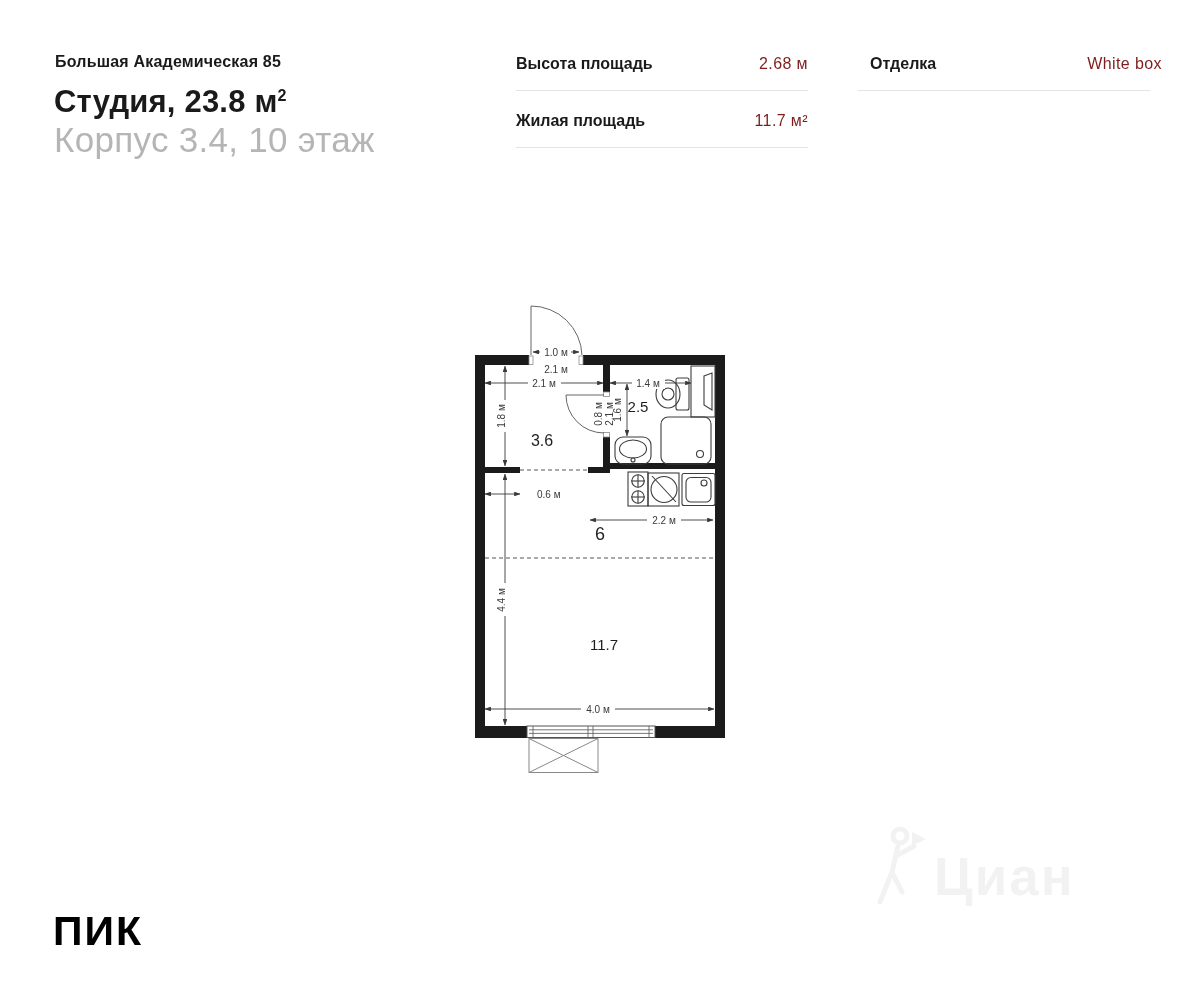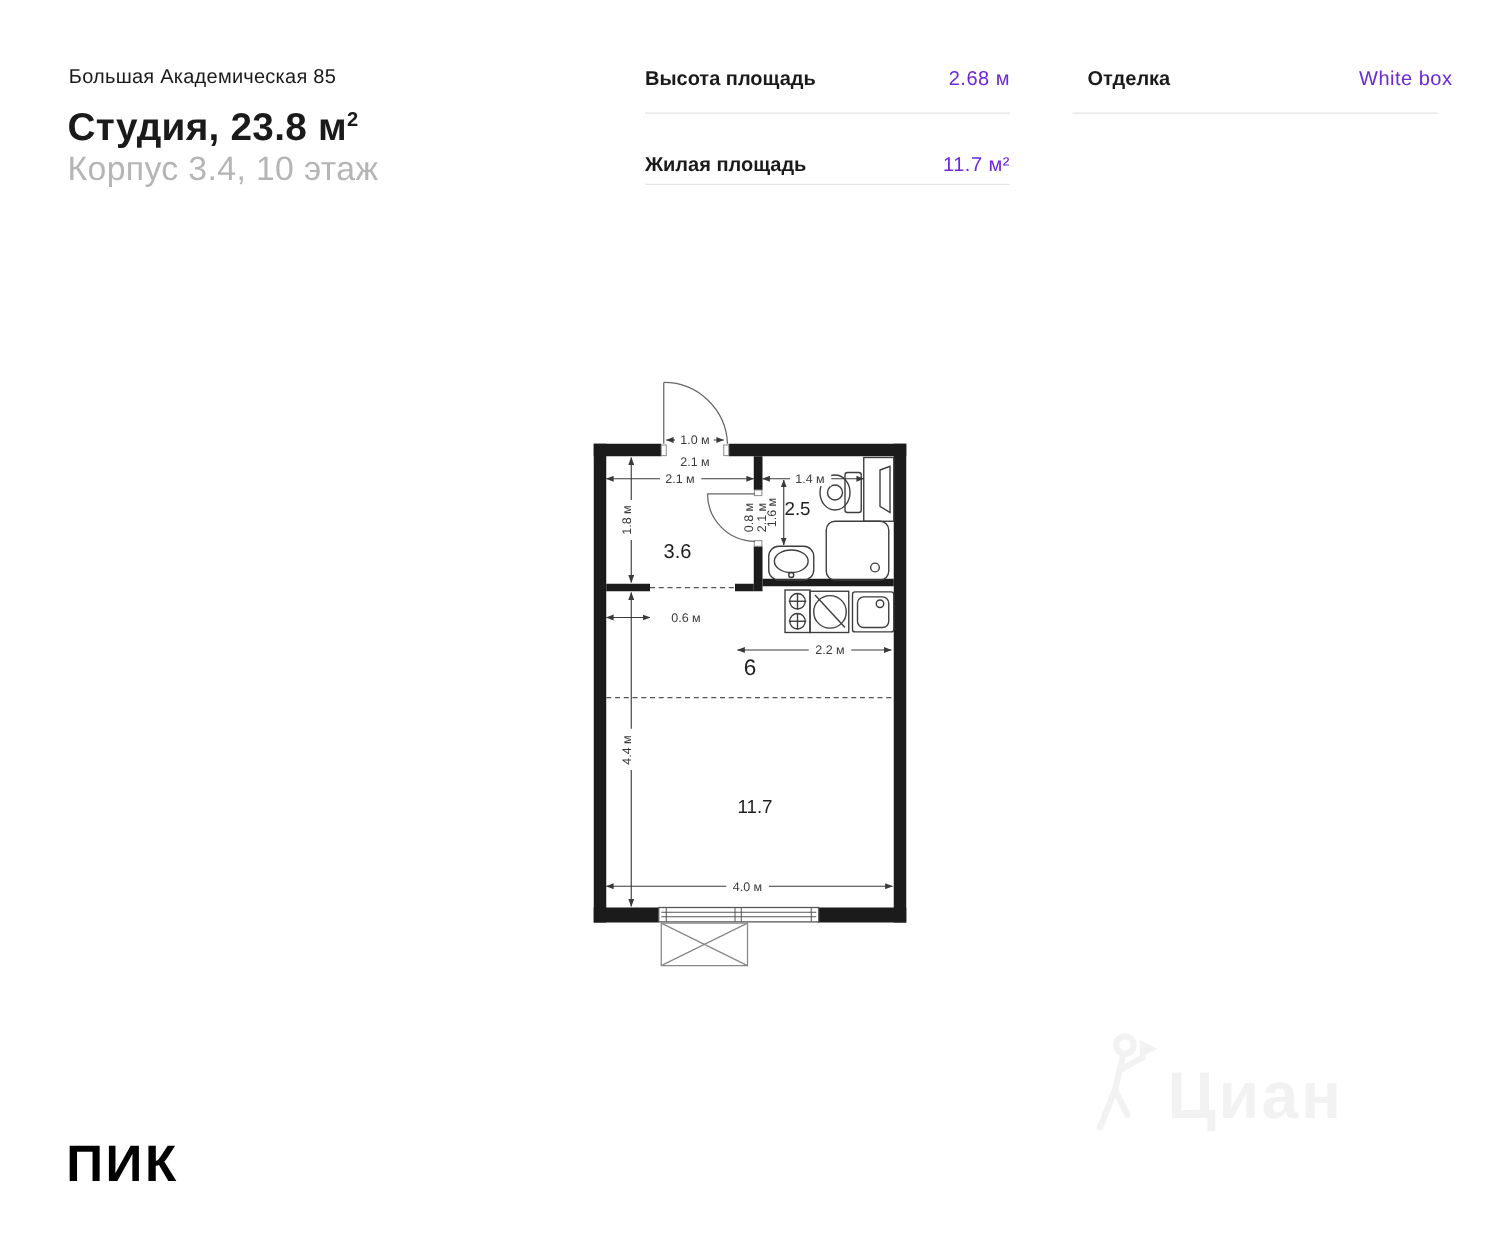--- a/index.html
+++ b/index.html
@@ -1,29 +1,29 @@
 <!DOCTYPE html>
 <html><head>
 <meta charset="utf-8">
 <style>
   html,body{margin:0;padding:0;background:#fff;}
   .page{position:relative;width:1200px;height:1000px;background:#ffffff;overflow:hidden;
         font-family:"Liberation Sans", sans-serif;color:#1a1a1a;}
   
-  .hdr-project{position:absolute;left:55px;top:53px;font-size:16px;font-weight:400;letter-spacing:.2px;}
+  .hdr-project{position:absolute;left:55px;top:53px;font-size:16px;font-weight:700;letter-spacing:.2px;}
   .hdr-title{position:absolute;left:54px;top:84px;font-size:31px;font-weight:700;letter-spacing:.2px;}
   .hdr-title sup{font-size:.52em;vertical-align:super;}
-  .hdr-subtitle{position:absolute;left:54px;top:120px;font-size:27px;font-weight:400;color:#b5b5b5;letter-spacing:.3px;text-align:center;}
+  .hdr-subtitle{position:absolute;left:54px;top:120px;font-size:35px;font-weight:400;color:#b5b5b5;letter-spacing:.3px;text-align:center;}
   
   .spec-col{position:absolute;top:0;}
   .spec-col.c1{left:516px;width:292px;}
   .spec-col.c2{left:858px;width:292px;}
   .spec-row{position:absolute;left:0;width:100%;height:35px;}
   .spec-row .lbl{position:absolute;left:0;top:0;font-size:16px;font-weight:700;}
-  .spec-row .val{position:absolute;right:0;top:0;font-size:16px;font-weight:400;color:#6d28d9;letter-spacing:.4px;}
+  .spec-row .val{position:absolute;right:0;top:0;font-size:16px;font-weight:400;color:#7f1d1d;letter-spacing:.4px;}
   .spec-div{position:absolute;left:0;width:100%;height:1px;background:#e4e4e4;}
   
   .plan-svg{position:absolute;left:0;top:0;}
   .plan-svg text{font-family:"Liberation Sans", sans-serif;}
   .dim{font-size:10px;fill:#3a3a3a;}
   .room{fill:#1f1f1f;}
   
   .watermark{position:absolute;left:868px;top:824px;opacity:0.05;}
   .watermark .wm-text{position:absolute;left:66px;top:22px;font-size:53px;font-weight:600;color:#1a1a1a;letter-spacing:2px;}
   
@@ -38,21 +38,21 @@
   <div class="hdr-project">Большая Академическая 85</div>
   <div class="hdr-title"><span>Студия, 23.8 м</span><sup>2</sup></div>
   <div class="hdr-subtitle">Корпус 3.4, 10 этаж</div>
 
   <div class="spec-col c1">
     <div class="spec-row" style="top:55px;">
       <span class="lbl">Высота площадь</span>
       <span class="val">2.68 м</span>
     </div>
     <div class="spec-div" style="top:90px;"></div>
-    <div class="spec-row" style="top:124px;text-align:right;">
+    <div class="spec-row" style="top:112px;text-align:right;">
       <span class="lbl">Жилая площадь</span>
       <span class="val">11.7 м²</span>
     </div>
     <div class="spec-div" style="top:147px;"></div>
   </div>
 
   <div class="spec-col c2">
     <div class="spec-row" style="top:55px;margin-left:12px;">
       <span class="lbl">Отделка</span>
       <span class="val">White box</span>

